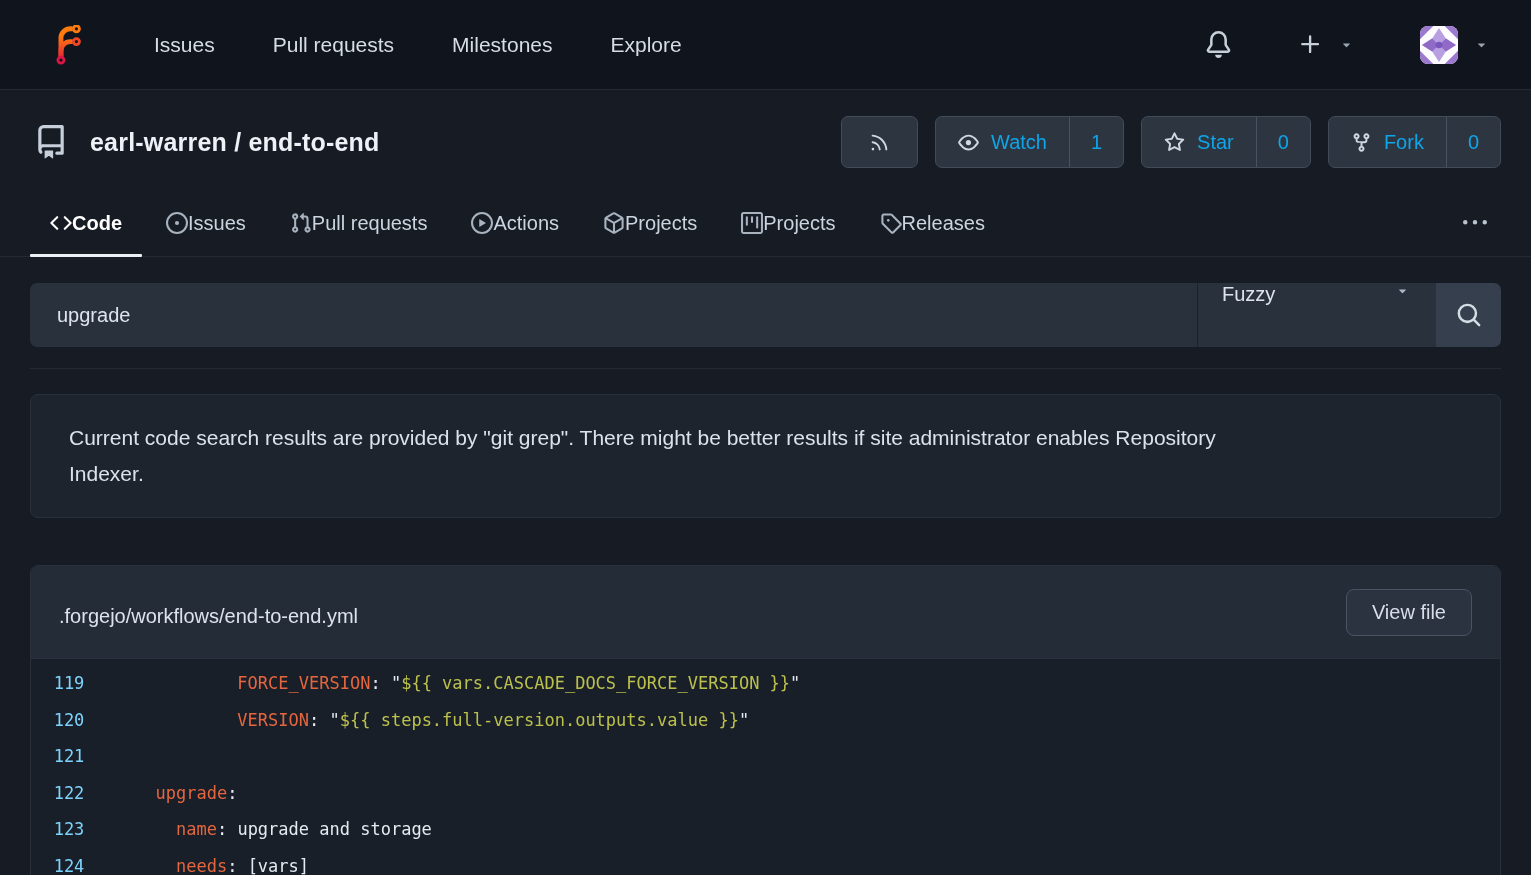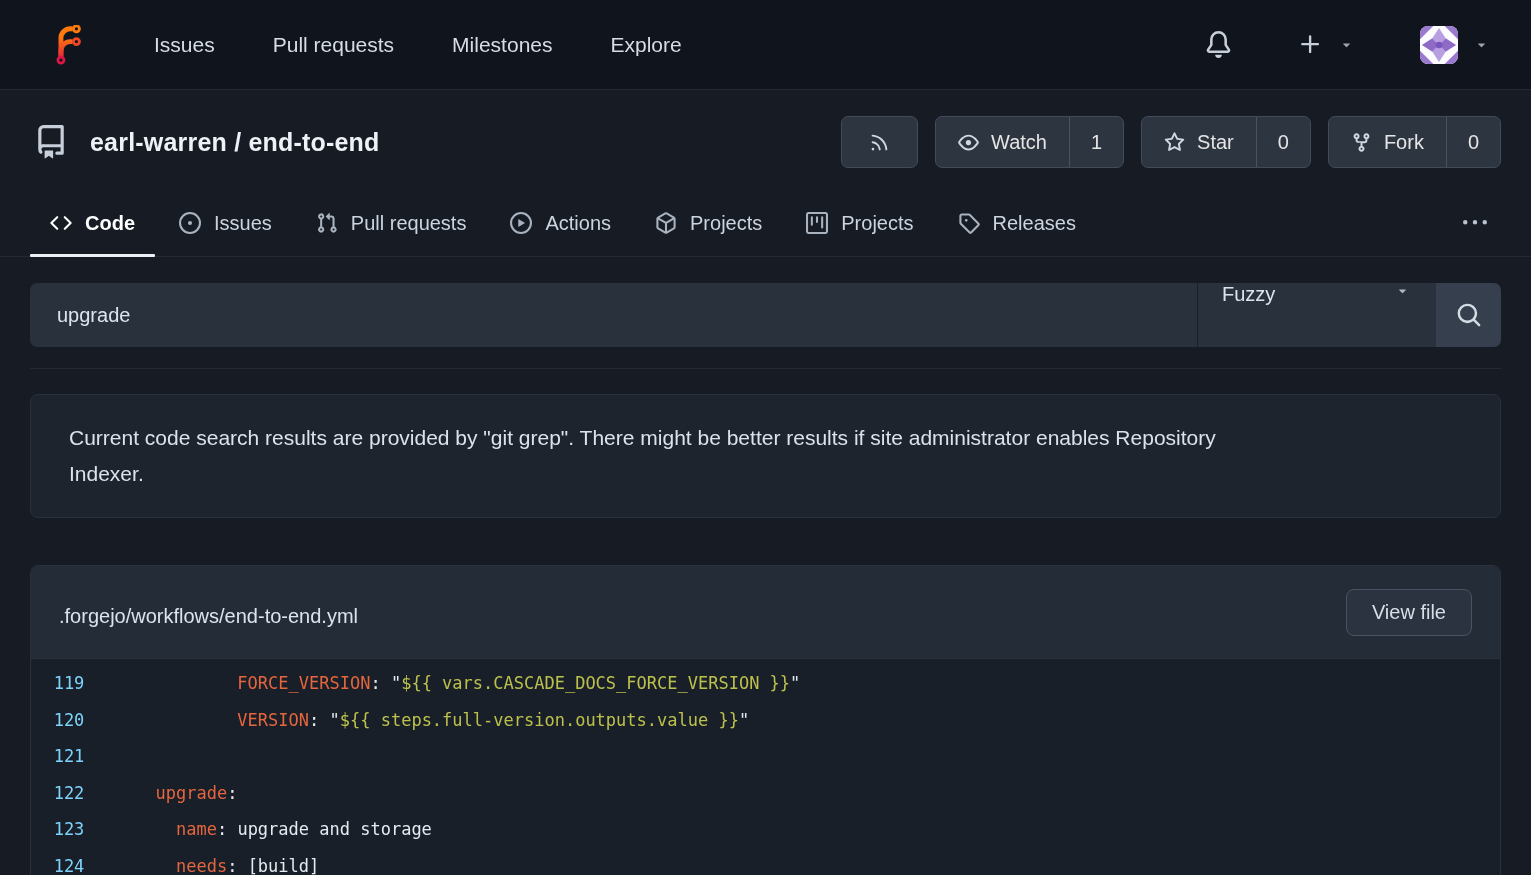--- a/index.html
+++ b/index.html
@@ -27,34 +27,34 @@
   .avatar-group { display: flex; align-items: center; margin-left: 66px; }
   .avatar { width: 38px; height: 38px; border-radius: 8px; overflow: hidden; }
 
   
   .repo-header { display: flex; align-items: center; padding: 26px 30px 22px 34px; }
   .repo-icon { color: #c7d0da; margin-right: 22px; }
   .repo-title { font-size: 25px; font-weight: bold; color: #eef2f7; letter-spacing: .2px; }
   .header-actions { margin-left: auto; display: flex; gap: 17px; }
   .btn {
     height: 52px; background: #2d3541; border: 1px solid #414b59; border-radius: 7px;
-    display: flex; align-items: stretch; color: #e5e5e5; font-size: 20px; overflow: hidden;
+    display: flex; align-items: stretch; color: #0ea5e9; font-size: 20px; overflow: hidden;
   }
   .btn .seg { display: flex; align-items: center; gap: 12px; padding: 0 22px; }
   .btn .count { display: flex; align-items: center; padding: 0 21px; border-left: 1px solid #49525f; }
   .btn .bicon { color: #cfd7e0; }
   .btn.icon-only .seg { padding: 0 27px; }
 
   
   .tabs {
     display: flex; align-items: stretch; height: 67px;
     padding: 0 30px; border-bottom: 1px solid #232a35;
   }
   .tab {
-    display: flex; align-items: center; gap: 13px; padding: 0 20px;
+    display: flex; align-items: center; padding: 0 20px;
     font-size: 20px; color: #ccd5df; position: relative;
   }
   .tab .ticon { color: #a8b3bf; }
   .tab.active { font-weight: bold; color: #ffffff; }
   .tab.active .ticon { color: #ffffff; }
   .tab.active::after {
     content: ""; position: absolute; left: 0; right: 0; bottom: -1px;
     height: 3px; background: #eceff3; border-radius: 1px;
   }
   .tab-overflow { margin-left: auto; display: flex; align-items: center; color: #b9c2cd; padding: 0 14px; }
@@ -348,18 +348,18 @@
         <div class="code-line">
           <span class="ln">122</span>
           <span class="cd"><span class="tk-p">  </span><span class="tk-k">upgrade</span><span class="tk-p">:</span></span>
         </div>
         <div class="code-line">
           <span class="ln">123</span>
           <span class="cd"><span class="tk-p">    </span><span class="tk-k">name</span><span class="tk-p">:</span><span class="tk-p"> upgrade and storage</span></span>
         </div>
         <div class="code-line">
           <span class="ln">124</span>
-          <span class="cd"><span class="tk-p">    </span><span class="tk-k">needs</span><span class="tk-p">:</span><span class="tk-p"> [build]</span></span>
+          <span class="cd"><span class="tk-p">    </span><span class="tk-k">needs</span><span class="tk-p">:</span><span class="tk-p"> [vars]</span></span>
         </div>
       </div>
   </div>
 
 </main>
 
 </body></html>

